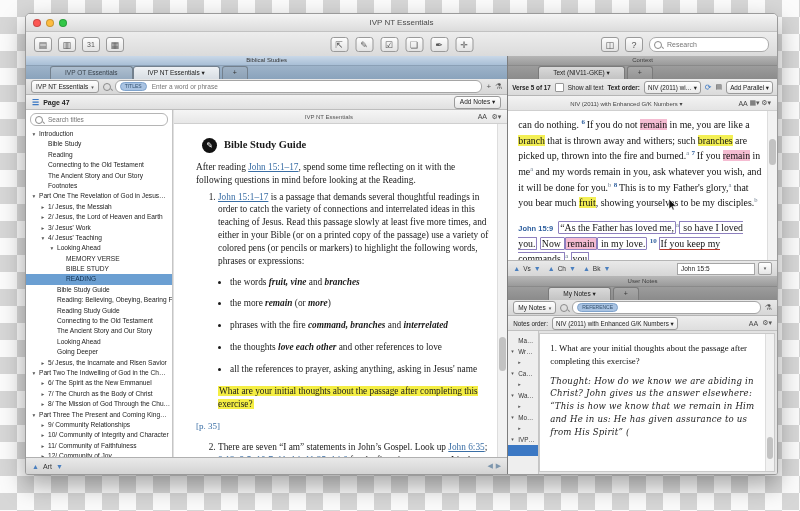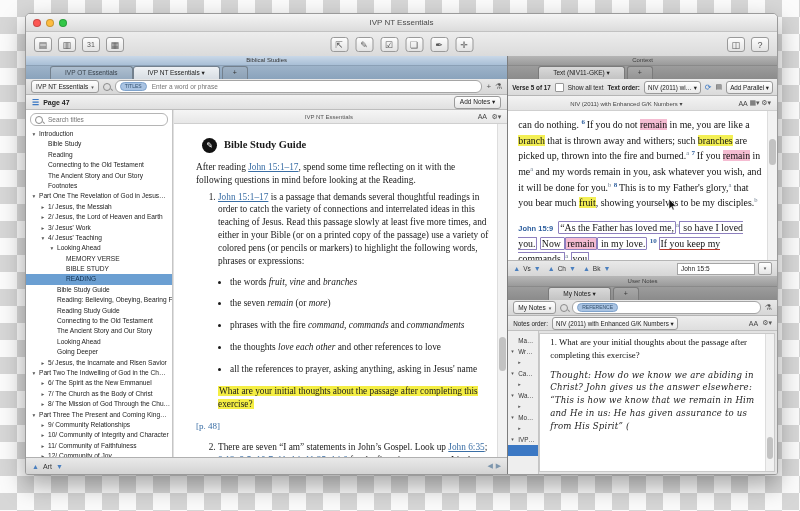--- a/index.html
+++ b/index.html
@@ -68,21 +68,21 @@
   .art-thumb{position:absolute;right:1px;top:64%;width:7px;height:34px;background:#c2c2c2;border-radius:4px;}
   .bsg-head{display:flex;align-items:center;gap:7px;margin:6px 0 8px 6px;}
   .bsg-ico{width:15px;height:15px;border-radius:50%;background:#111;color:#fff;font-size:8px;display:flex;align-items:center;justify-content:center;}
   .bsg-title{font-weight:bold;font-size:10.5px;}
   ol.qlist{margin:4px 0 0 0;padding-left:22px;}
   ol.qlist li{margin-bottom:6px;}
   ul.hl-list{list-style:disc;margin:8px 0 0 0;padding-left:34px;}
   ul.hl-list li{margin-bottom:9px;}
   .question{background:#f4ee43;display:inline;padding:0 1px;}
   .pmark{color:#3a6ea5;margin:10px 0 8px 0;font-size:9px;}
-  .i{font-style:italic;}
+  .i{font-style:italic;font-weight:bold;}
   .link{color:#3a6ea5;text-decoration:underline;}
   
   .bottombar{height:16px;background:linear-gradient(#e9e9e9,#d3d3d3);border-top:1px solid #b0b0b0;display:flex;align-items:center;padding:0 6px;gap:4px;font-size:7px;color:#333;}
   .tri{color:#4a7fbf;font-size:7px;}
   .nav-arrows{margin-left:auto;color:#7d96ad;font-size:7px;display:flex;gap:3px;}
   .nav-field{width:205px;height:11px;border:1px solid #a5a5a5;background:#fff;font-size:6.8px;color:#222;text-align:center;font-family:"Liberation Sans",sans-serif;margin-right:4px;}
   
   .controls{height:16px;background:linear-gradient(#ececec,#dadada);border-bottom:1px solid #b5b5b5;display:flex;align-items:center;gap:4px;padding:0 4px;font-size:6.3px;color:#222;white-space:nowrap;}
   .cbx{width:7px;height:7px;border:1px solid #979797;background:#fff;border-radius:1px;flex:0 0 auto;}
   .ctl-label{font-weight:bold;}
@@ -106,21 +106,21 @@
   .ref-box{margin-left:auto;width:70px;height:10px;border:1px solid #a5a5a5;background:#fff;font-size:6.5px;color:#222;padding:0 3px;font-family:"Liberation Sans",sans-serif;}
   .ref-dd{width:12px;height:11px;border:1px solid #a0a0a0;border-radius:2px;background:linear-gradient(#fff,#e5e5e5);font-size:5px;color:#555;text-align:center;line-height:10px;}
   
   .notes-orderrow{height:14px;background:linear-gradient(#ededed,#dedede);border-bottom:1px solid #c0c0c0;display:flex;align-items:center;gap:4px;padding:0 5px;font-size:6.3px;color:#222;}
   .notes-content{flex:1;display:flex;min-height:0;background:#e3e3e3;}
   .rail{width:30px;border-right:1px solid #c5c5c5;background:#eee;font-size:6.3px;color:#333;padding-top:4px;}
   .rail-item{height:11px;line-height:11px;display:flex;align-items:center;gap:2px;padding-left:3px;white-space:nowrap;overflow:hidden;}
   .rail-item .tw{font-size:5px;color:#555;width:5px;}
   .rail-item.child{padding-left:10px;}
   .rail-item.sel{background:#3b78c4;}
-  .note-page{flex:1;background:#fff;margin:2px 2px 2px 0;border:1px solid #c9c9c9;position:relative;overflow:hidden;padding:2px 10px;}
+  .note-page{flex:1;background:#fff;margin:2px 2px 2px 0;border:1px solid #c9c9c9;position:relative;overflow:hidden;padding:8px 10px;}
   .note-q{font-family:"Liberation Serif",serif;font-size:8.8px;line-height:1.45;color:#111;margin-bottom:7px;}
   .hand{font-family:"DejaVu Serif",serif;font-style:italic;font-size:8.6px;line-height:1.5;color:#222;margin-bottom:7px;letter-spacing:.2px;}
   .notes-scroll{position:absolute;right:0;top:0;bottom:0;width:8px;background:#f2f2f2;border-left:1px solid #ddd;}
   .notes-thumb{position:absolute;right:1px;bottom:12px;width:6px;height:22px;background:#c2c2c2;border-radius:3px;}
 </style>
 </head>
 <body>
 
 <div class="checker"></div>
 
@@ -144,20 +144,24 @@
       <div class="tb-ico">⇱</div>
       <div class="tb-ico">✎</div>
       <div class="tb-ico">☑</div>
       <div class="tb-ico">❏</div>
       <div class="tb-ico">✒</div>
       <div class="tb-ico">✛</div>
     </div>
     <div class="tb-right">
       <div class="tb-ico">◫</div>
       <div class="tb-ico">?</div>
+      <div class="research">
+        <span class="lens"></span>
+        <input placeholder="Research" style="">
+      </div>
     </div>
   </div>
 
   <div class="workspace">
 
     <div class="left-zone">
       <div class="zone-strip strip-blue">Biblical Studies</div>
       <div class="tabrow tabrow-blue">
         <div class="tab">IVP OT Essentials</div>
         <div class="tab active">IVP NT Essentials ▾</div>
@@ -331,27 +335,27 @@
             <div class="bsg-head">
               <div class="bsg-ico">✎</div>
               <div class="bsg-title">Bible Study Guide</div>
             </div>
             <p style="margin:0 0 2px 0;"><span>After reading </span><span class="link">John 15:1–17</span><span>, spend some time reflecting on it with the following questions in mind before looking at the Reading.</span></p>
             <ol class="qlist">
               <li><span class="link">John 15:1–17</span><span> is a passage that demands several thoughtful readings in order to catch the variety of connections and interrelated ideas in this teaching of Jesus. Read this passage slowly at least five more times, and either in your Bible (or on a printed copy of the passage) use a variety of colored pens (or pencils or markers) to highlight the following words, phrases or expressions:</span></li>
             </ol>
             <ul class="hl-list">
                 <li><span>the words </span><span class="i">fruit, vine</span><span> and </span><span class="i">branches</span></li>
-                <li><span>the seven </span><span class="i">remain</span><span> (or </span><span class="i">more</span><span>)</span></li>
-                <li><span>phrases with the fire </span><span class="i">command, commands</span><span> and </span><span class="i">commandments</span></li>
+                <li><span>the more </span><span class="i">remain</span><span> (or </span><span class="i">more</span><span>)</span></li>
+                <li><span>phrases with the fire </span><span class="i">command, branches</span><span> and </span><span class="i">interrelated</span></li>
                 <li><span>the thoughts </span><span class="i">love each other</span><span> and other references to love</span></li>
                 <li><span>all the references to prayer, asking anything, asking in Jesus' name</span></li>
               </ul>
             <p style="margin:4px 0 7px 22px;"><span class="question">What are your initial thoughts about the passage after completing this exercise?</span></p>
-            <p class="pmark">[p. 48]</p>
+            <p class="pmark">[p. 35]</p>
             <ol class="qlist" start="2" style="margin-top:2px;">
               <li><span>There are seven “I am” statements in John’s Gospel. Look up </span><span class="link">John 6:35</span><span>; </span><span class="link">8:12</span><span>; </span><span class="link">9:5</span><span>; </span><span class="link">10:7</span><span>, </span><span class="link">11</span><span>, </span><span class="link">14</span><span>; </span><span class="link">11:25</span><span>; </span><span class="link">14:6</span><span> for the first six statements. List how Jesus identifies himself in each. How does Jesus identify himself in </span></li>
             </ol>
             <div class="art-scroll">
                 <div class="art-thumb"></div>
               </div>
           </div>
         </div>
       </div>
 

